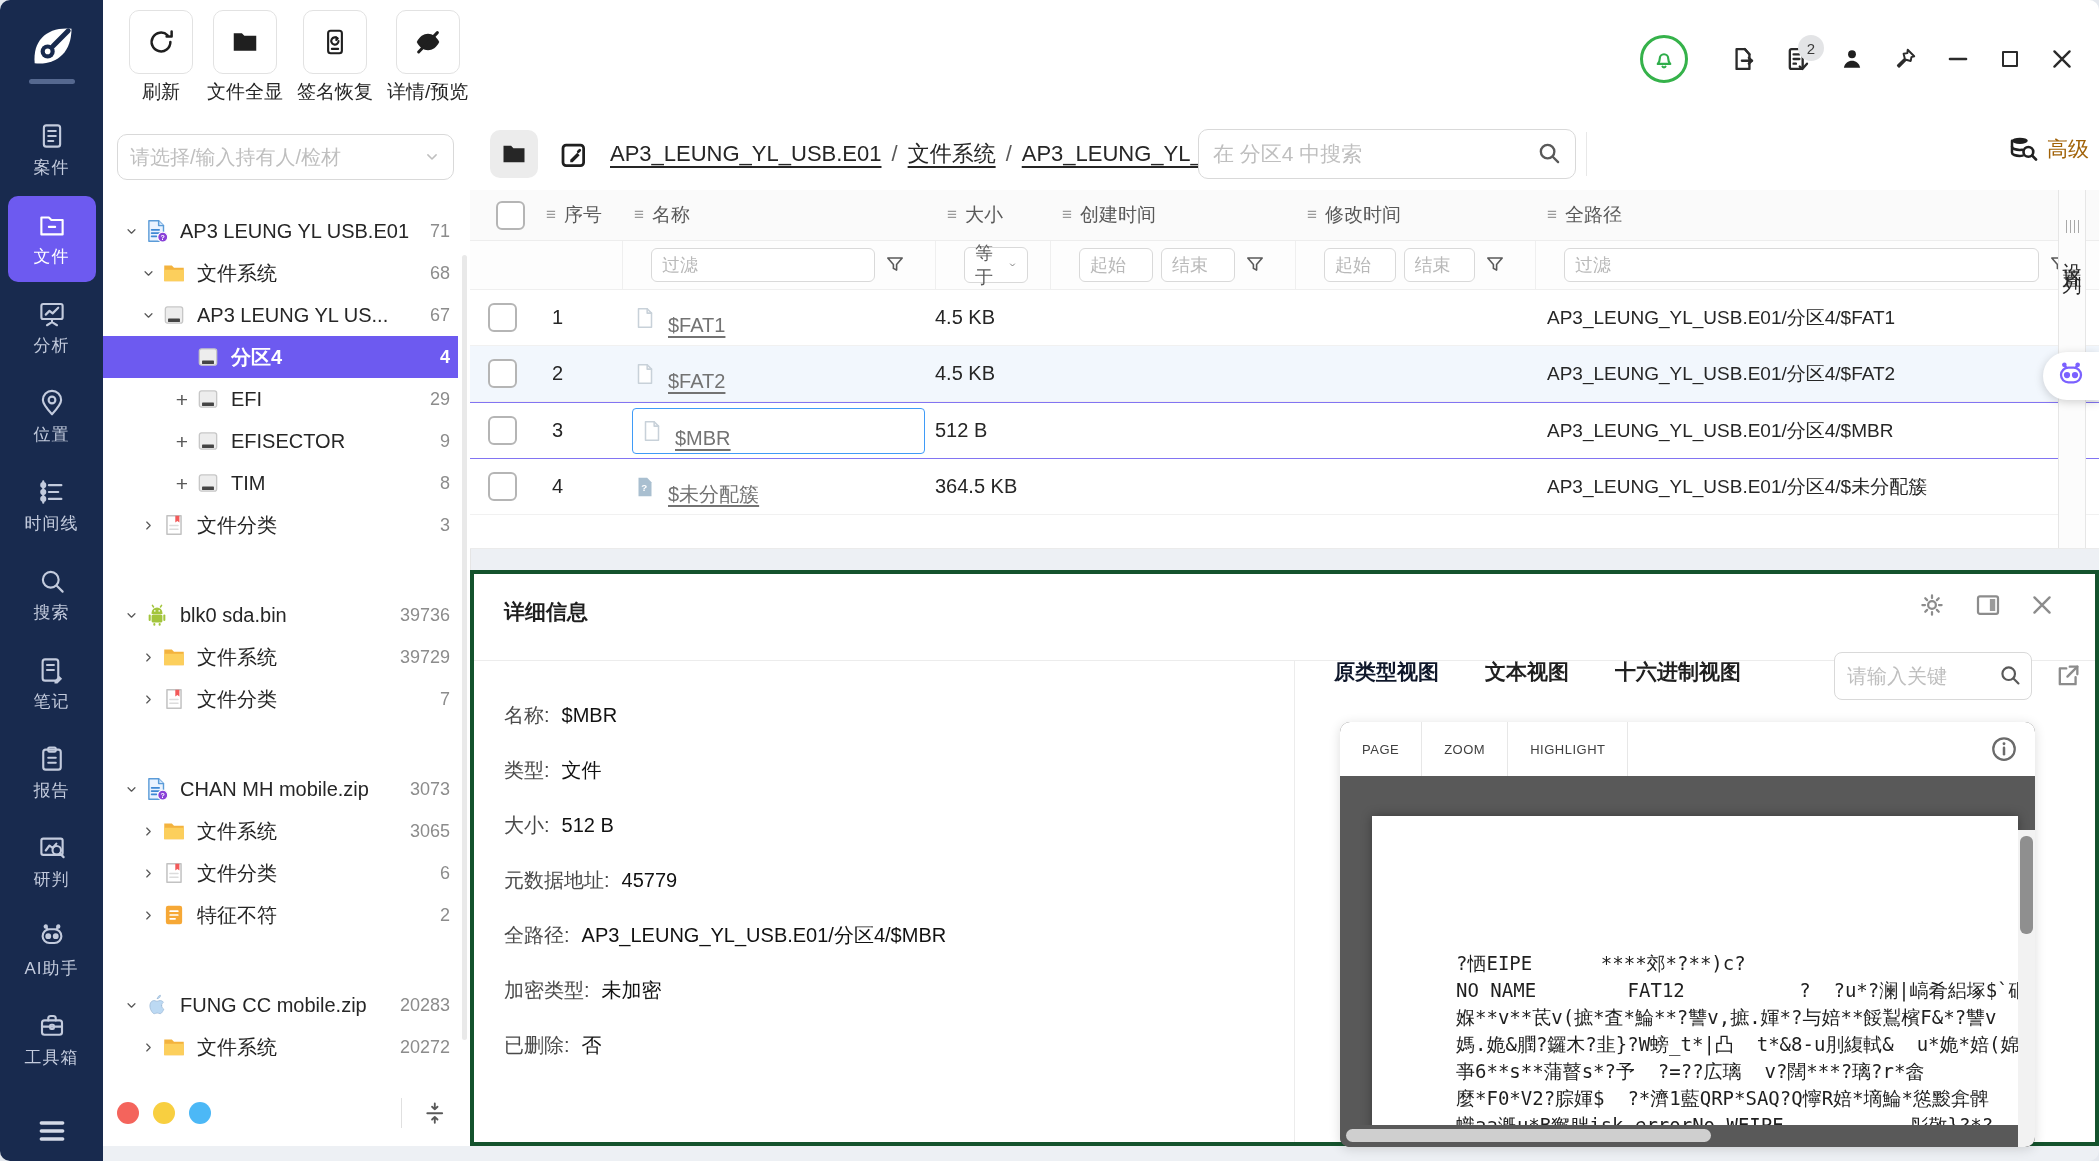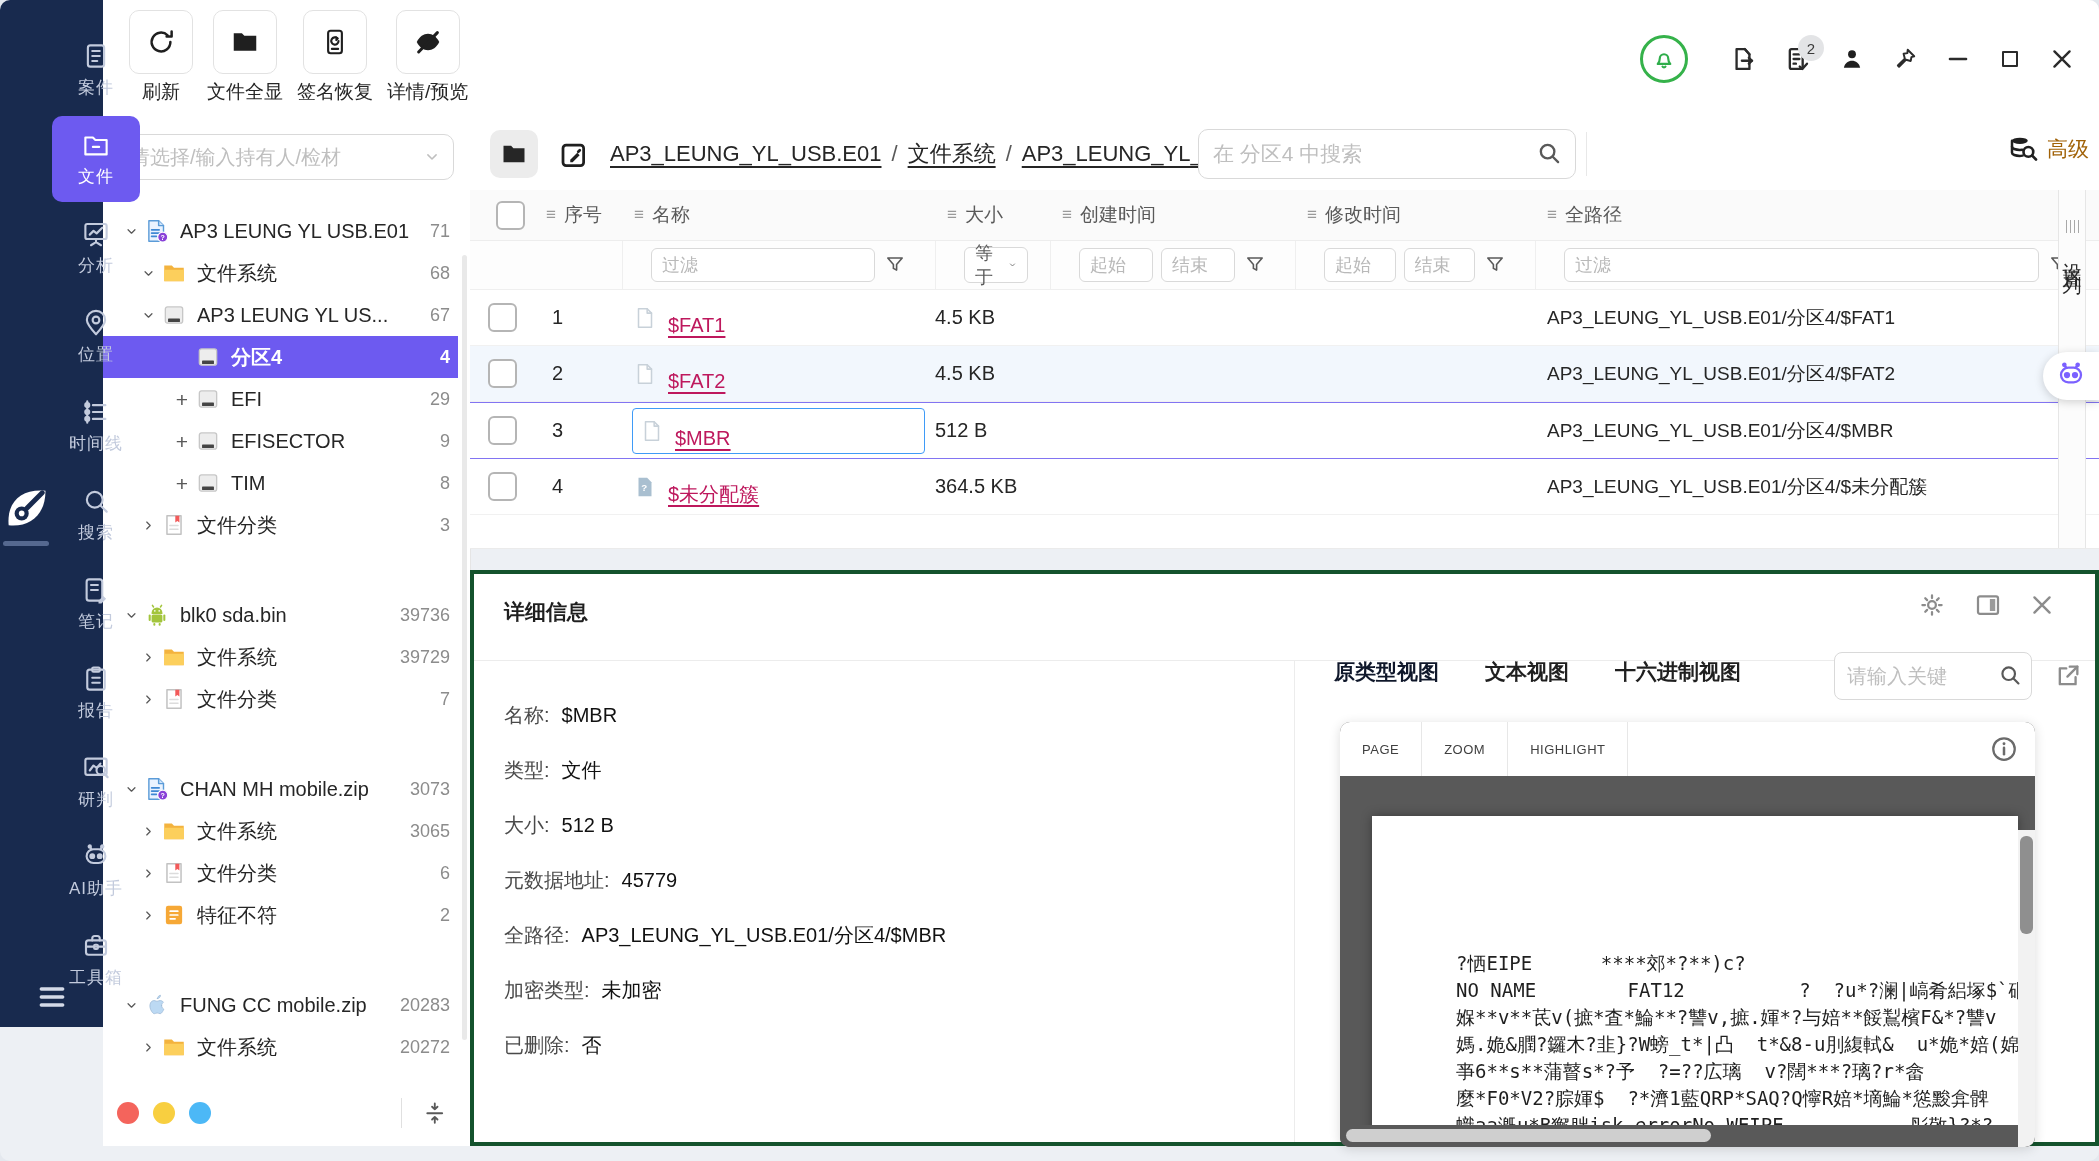--- a/index.html
+++ b/index.html
@@ -2,22 +2,22 @@
 <html><head>
 <meta charset="utf-8">
 <style>
   html,body{margin:0;padding:0;background:#e4e8ee;}
   body{width:2099px;height:1161px;position:relative;overflow:hidden;
        font-family:"Liberation Sans","DejaVu Sans",sans-serif;color:#262626;}
   .window{position:absolute;inset:0;border-radius:10px;overflow:hidden;background:#edf0f4;}
   .ic{display:block;}
 
   
-  .sidebar{position:absolute;left:0;top:0;width:103px;height:1027px;background:#182a4e;
-           display:flex;flex-direction:row;align-items:center;z-index:5;}
+  .sidebar{position:absolute;left:0;top:0;width:103px;height:1161px;background:#182a4e;
+           display:flex;flex-direction:column;align-items:center;z-index:5;}
   .logo{width:103px;height:104px;display:flex;flex-direction:column;align-items:center;justify-content:center;gap:7px;}
   .logo-bar{width:46px;height:5px;background:#55688f;border-radius:3px;}
   .side-nav{display:flex;flex-direction:column;align-items:center;}
   .side-item{width:88px;height:86px;margin-top:3px;border-radius:10px;display:flex;flex-direction:column;
              align-items:center;justify-content:center;gap:5px;color:#c3cbdd;cursor:pointer;}
   .side-item .lbl{font-size:17px;letter-spacing:1px;}
   .side-item.active{background:#6d5af0;color:#ffffff;}
   .side-burger{position:absolute;bottom:14px;left:0;width:103px;display:flex;justify-content:center;color:#d4dae8;}
 
   
@@ -85,21 +85,21 @@
         gap:10px;padding:0 10px;font-size:18px;color:#595959;cursor:pointer;}
   .funnel{color:#595959;cursor:pointer;flex:none;}
   .cbx{width:25px;height:25px;border:2px solid #b5b5b5;border-radius:6px;background:#fff;cursor:pointer;flex:none;}
   .drow{height:55px;border-bottom:1px solid #f1f1f1;font-size:20px;background:#fff;}
   .drow.alt{background:#f2f7fd;}
   .drow.selected{border-top:1px solid #8274f2;border-bottom:1px solid #8274f2;}
   .ccell{display:flex;justify-content:center;}
   .icell{padding-left:18px;color:#262626;}
   .ncell{display:flex;align-items:center;gap:10px;padding:0 10px;height:100%;}
   .nframe{display:flex;align-items:center;gap:10px;flex:1;height:44px;border:1px solid #3f9bf7;border-radius:4px;padding:0 6px;}
-  .nlink{color:#be185d;text-decoration:underline;text-underline-offset:4px;cursor:pointer;white-space:nowrap;margin-top:16px;}
+  .nlink{color:#737373;text-decoration:underline;text-underline-offset:4px;cursor:pointer;white-space:nowrap;margin-top:16px;}
   .scell{color:#262626;}
   .pcell{color:#262626;font-size:19px;padding-left:12px;white-space:nowrap;overflow:hidden;}
   .setcol-strip{position:absolute;right:13px;top:0;width:26px;height:358px;background:#fcfcfc;
                 border-left:1px solid #e6e6e6;border-right:1px solid #e6e6e6;display:flex;flex-direction:column;align-items:center;}
   .grip{width:13px;height:13px;margin-top:30px;background:repeating-linear-gradient(90deg,#a8a8a8 0 1.5px,transparent 1.5px 4px);cursor:pointer;}
   .setcol-lbl{margin-top:14px;writing-mode:vertical-rl;font-size:19px;color:#262626;letter-spacing:7px;cursor:pointer;}
   .robot-fab{position:absolute;right:0;top:162px;width:56px;height:48px;background:#fff;border-radius:24px 0 0 24px;
              box-shadow:0 2px 10px rgba(0,0,0,.18);display:grid;place-items:center;color:#7b61ff;cursor:pointer;}
 
   

